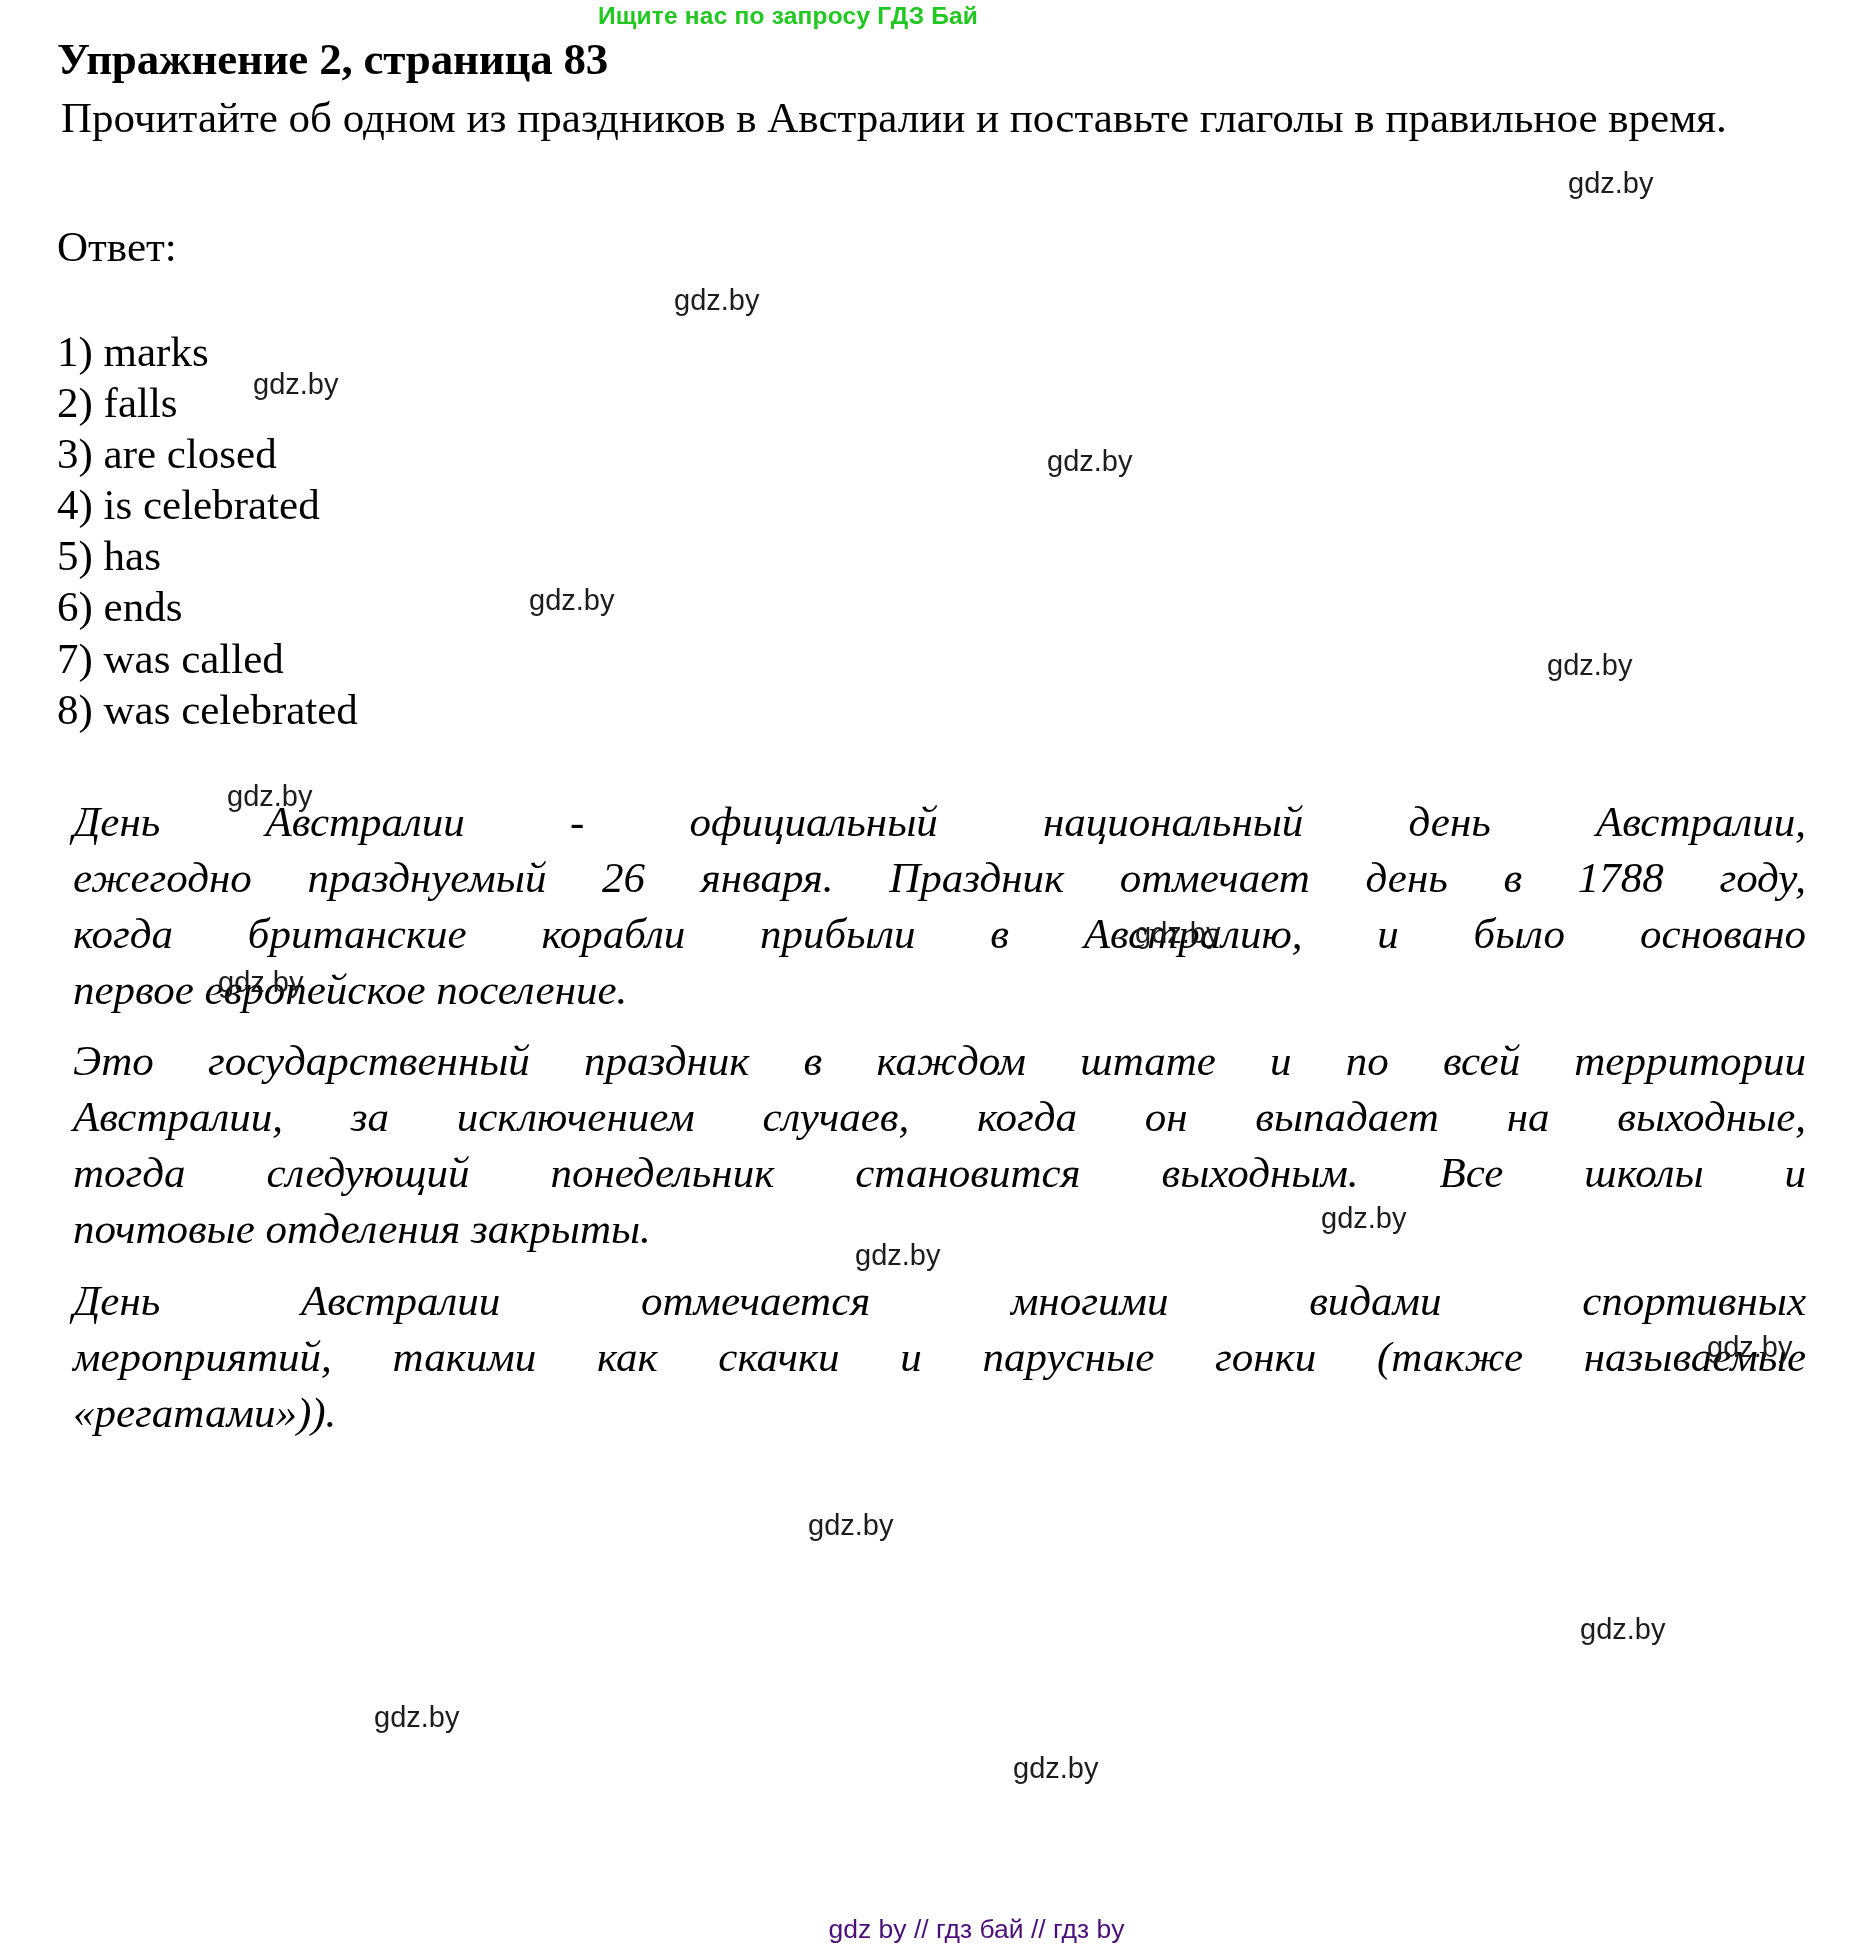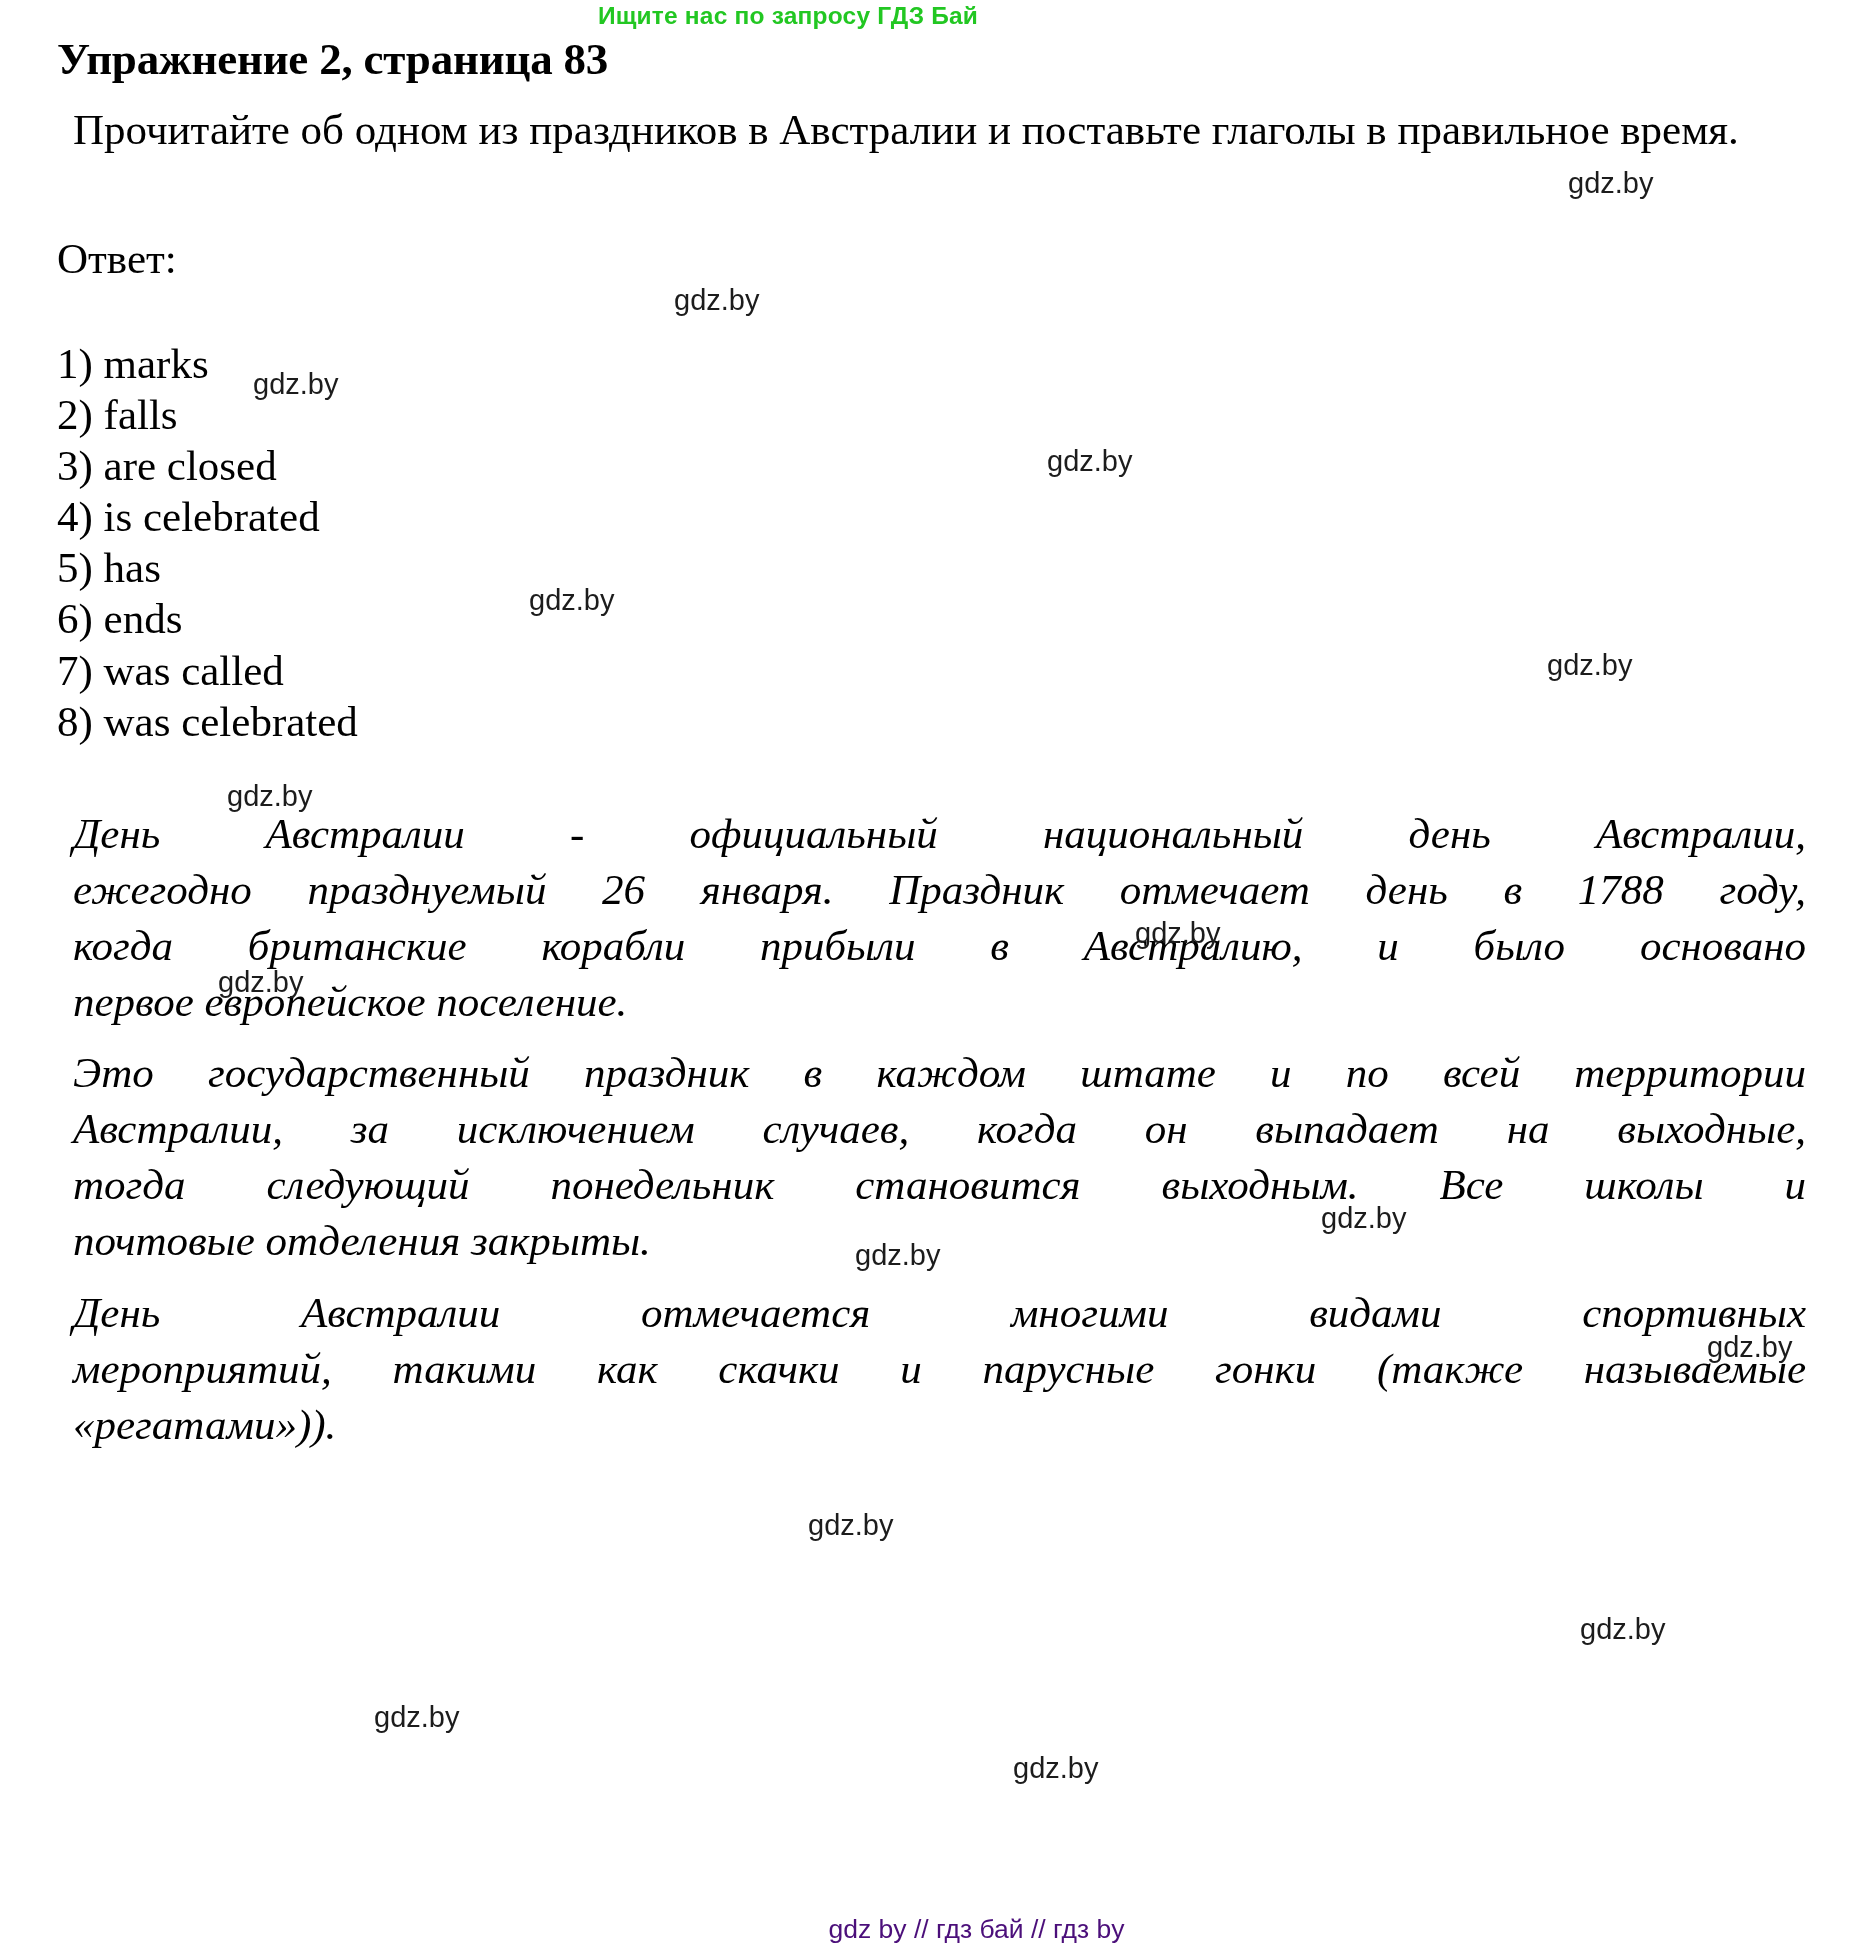--- a/index.html
+++ b/index.html
@@ -45,21 +45,21 @@
     font-size: 45px;
     font-weight: bold;
     line-height: 1.18;
     margin: 0 0 3.9px 0;
     letter-spacing: -0.2px;
   }
 
   .task-text {
     font-size: 43px;
     line-height: 1.30;
-    margin: 16px;
+    margin: 4px;
     text-align: left;
     width: 1725px;
   }
 
   .answer-label {
     font-size: 43px;
     line-height: 1.2;
     margin: 75px 0 0 0;
   }
 

